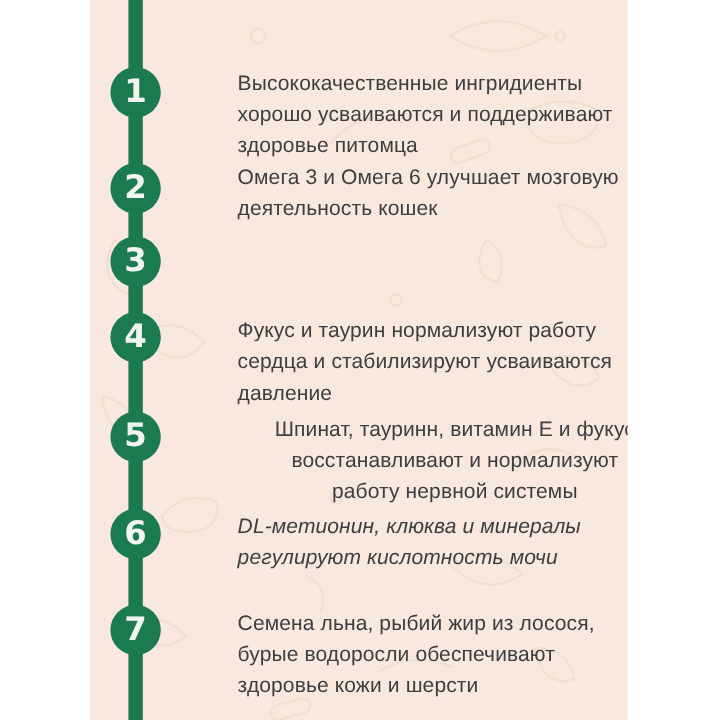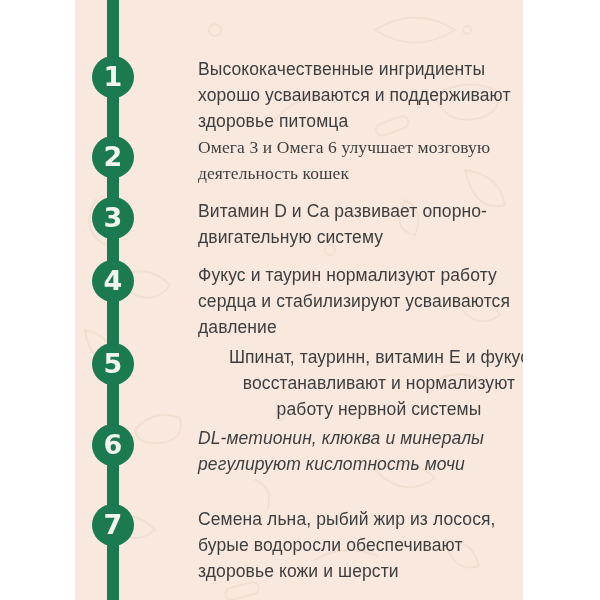--- a/index.html
+++ b/index.html
@@ -67,21 +67,21 @@
     width: 362px;
     color: #3e3e3e;
     font-size: 17.5px;
     line-height: 26px;
     white-space: pre-line;
     letter-spacing: 0.1px;
     margin-left: 40px;
   }
   
   .badge-1 { top: 56px; }  .text-1 { top: 56px; }
-  .badge-2 { top: 136px; } .text-2 { top: 134px; font-family: Liberation Serif, serif; }
+  .badge-2 { top: 136px; } .text-2 { top: 134px; }
   .badge-3 { top: 197px; } .text-3 { top: 198px; }
   .badge-4 { top: 260px; } .text-4 { top: 262px; }
   .badge-5 { top: 343px; } .text-5 { top: 344px; text-align: center; }
   .badge-6 { top: 424px; } .text-6 { top: 425px; font-style: italic; }
   .badge-7 { top: 504px; } .text-7 { top: 506px; }
 </style>
 </head>
 <body>
 
 <div class="canvas">
@@ -125,22 +125,20 @@
 
     <div class="step-badge badge-2">
       <span>2</span>
     </div>
     <div class="step-text text-2">Омега 3 и Омега 6 улучшает мозговую
 деятельность кошек</div>
 
     <div class="step-badge badge-3">
       <span>3</span>
     </div>
-    <div class="step-text text-3">Витамин D и Ca развивает опорно-
-двигательную систему</div>
 
     <div class="step-badge badge-4">
       <span>4</span>
     </div>
     <div class="step-text text-4">Фукус и таурин нормализуют работу
 сердца и стабилизируют усваиваются
 давление</div>
 
     <div class="step-badge badge-5">
       <span>5</span>

